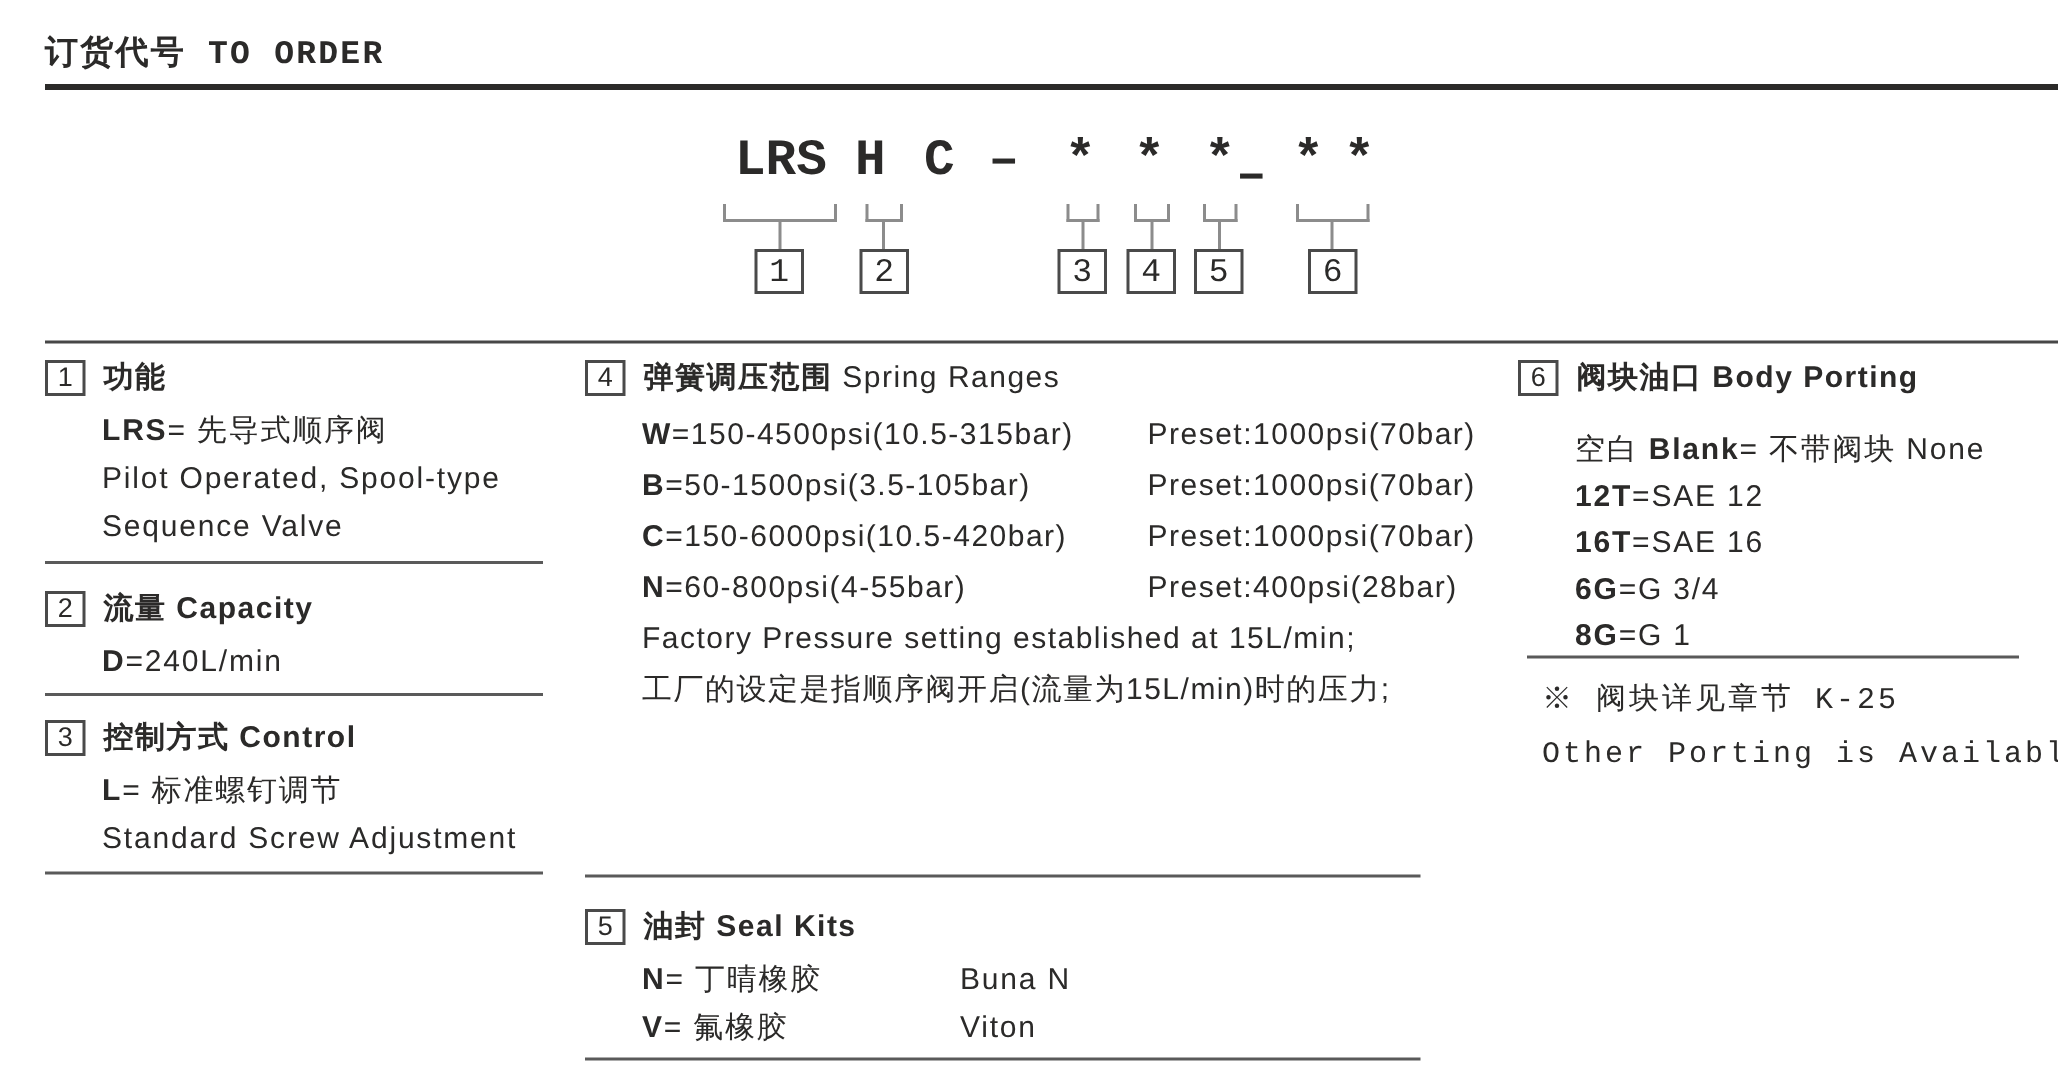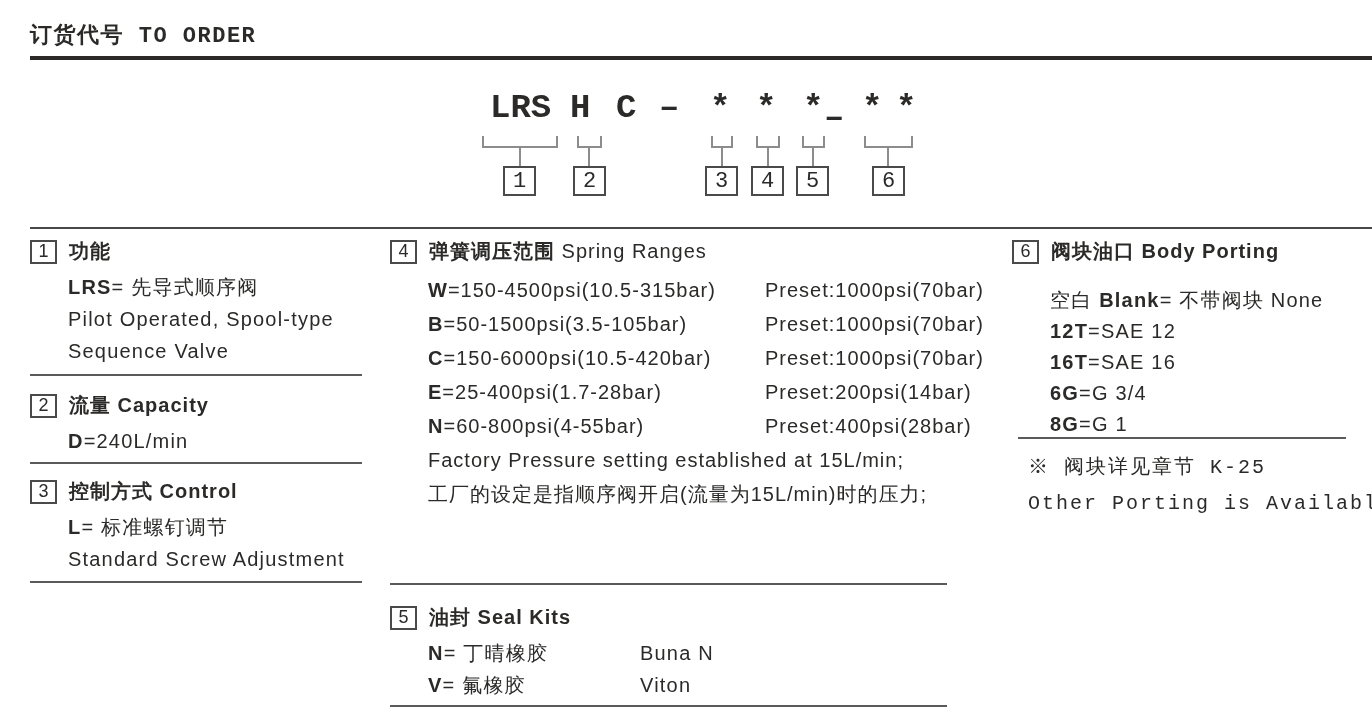--- a/index.html
+++ b/index.html
@@ -124,21 +124,20 @@
 
 <section class="sec s4" style="left:390px;top:238px;width:560px">
   <div class="sec-head">
     <span class="numbox">4</span>
     <span class="sec-title"><span>弹簧调压范围</span><span class="reg"> Spring Ranges</span></span>
   </div>
   <div class="sec-body">
     <div class="ln"><span class="rng"><b>W</b><span>=150-4500psi(10.5-315bar)</span></span><span>Preset:1000psi(70bar)</span></div>
     <div class="ln"><span class="rng"><b>B</b><span>=50-1500psi(3.5-105bar)</span></span><span>Preset:1000psi(70bar)</span></div>
     <div class="ln"><span class="rng"><b>C</b><span>=150-6000psi(10.5-420bar)</span></span><span>Preset:1000psi(70bar)</span></div>
-    <div class="ln"><span class="rng"><b>E</b><span>=25-400psi(1.7-28bar)</span></span><span>Preset:200psi(14bar)</span></div>
     <div class="ln"><span class="rng"><b>N</b><span>=60-800psi(4-55bar)</span></span><span>Preset:400psi(28bar)</span></div>
     <div class="ln">Factory Pressure setting established at 15L/min;</div>
     <div class="ln">工厂的设定是指顺序阀开启(流量为15L/min)时的压力;</div>
   </div>
 </section>
 <div class="sep" style="left:390px;top:583px;width:557px"></div>
 
 <section class="sec" style="left:390px;top:604px;width:560px">
   <div class="sec-head">
     <span class="numbox">5</span>

